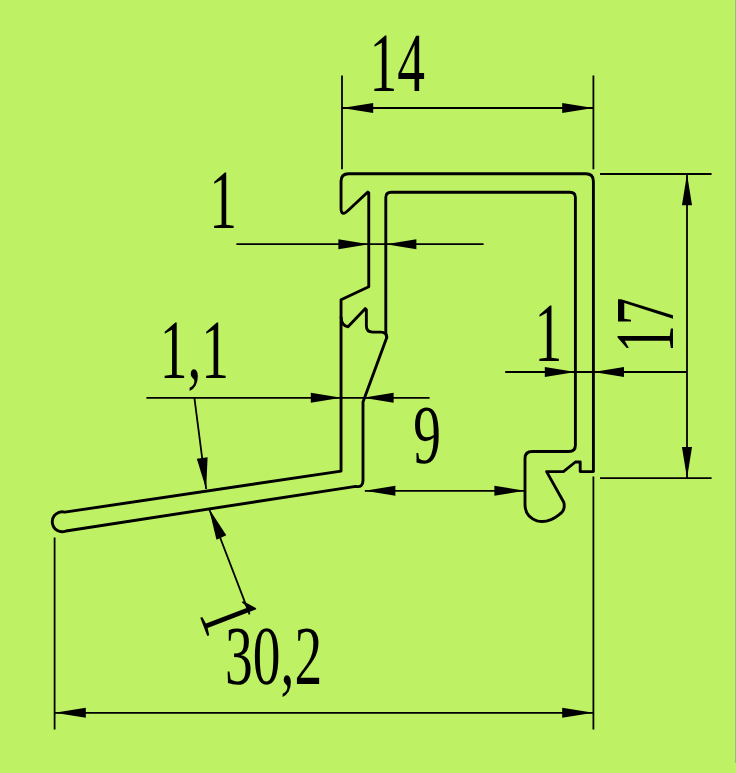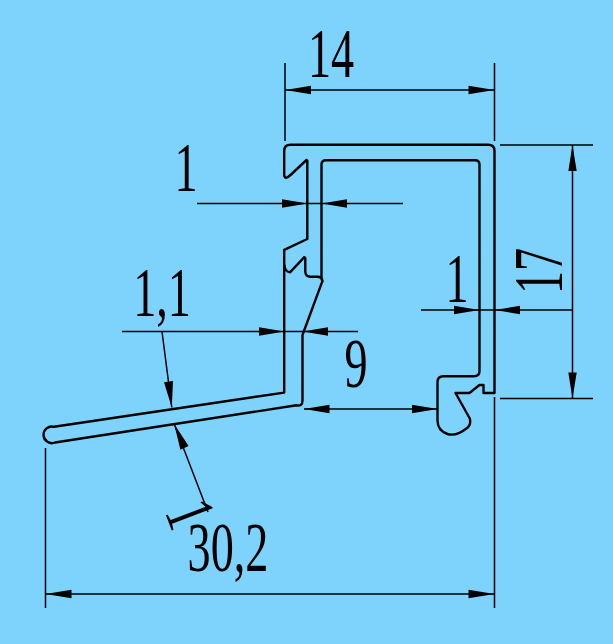--- a/index.html
+++ b/index.html
@@ -1,16 +1,16 @@
 <!DOCTYPE html>
 <html><head>
 <meta charset="utf-8">
 <style>
   html,body{margin:0;padding:0;background:#888;}
-  #stage{position:relative;width:613px;height:644px;background:#7dd3fc;overflow:hidden;
+  #stage{position:relative;width:613px;height:644px;background:#bef264;overflow:hidden;
          font-family:"Liberation Serif", serif;}
   #stage svg{position:absolute;left:0;top:0;}
   .dimlabel{position:absolute;color:#000;font-size:70px;line-height:1;white-space:nowrap;
             transform:translate(-50%,-54%) scaleX(0.66);}
   .dimlabel.rot90{transform:translate(-50%,-50%) rotate(-90deg) scaleX(0.66);}
   .dimlabel.rot69{transform:translate(-50%,-50%) rotate(69deg) scaleX(0.66);}
   .profile{fill:none;stroke:#000;stroke-width:2.4;stroke-linejoin:round;stroke-linecap:round;}
   .dim{fill:none;stroke:#000;stroke-width:1.5;stroke-linecap:butt;}
   .arrow{fill:#000;stroke:none;}
 </style>

